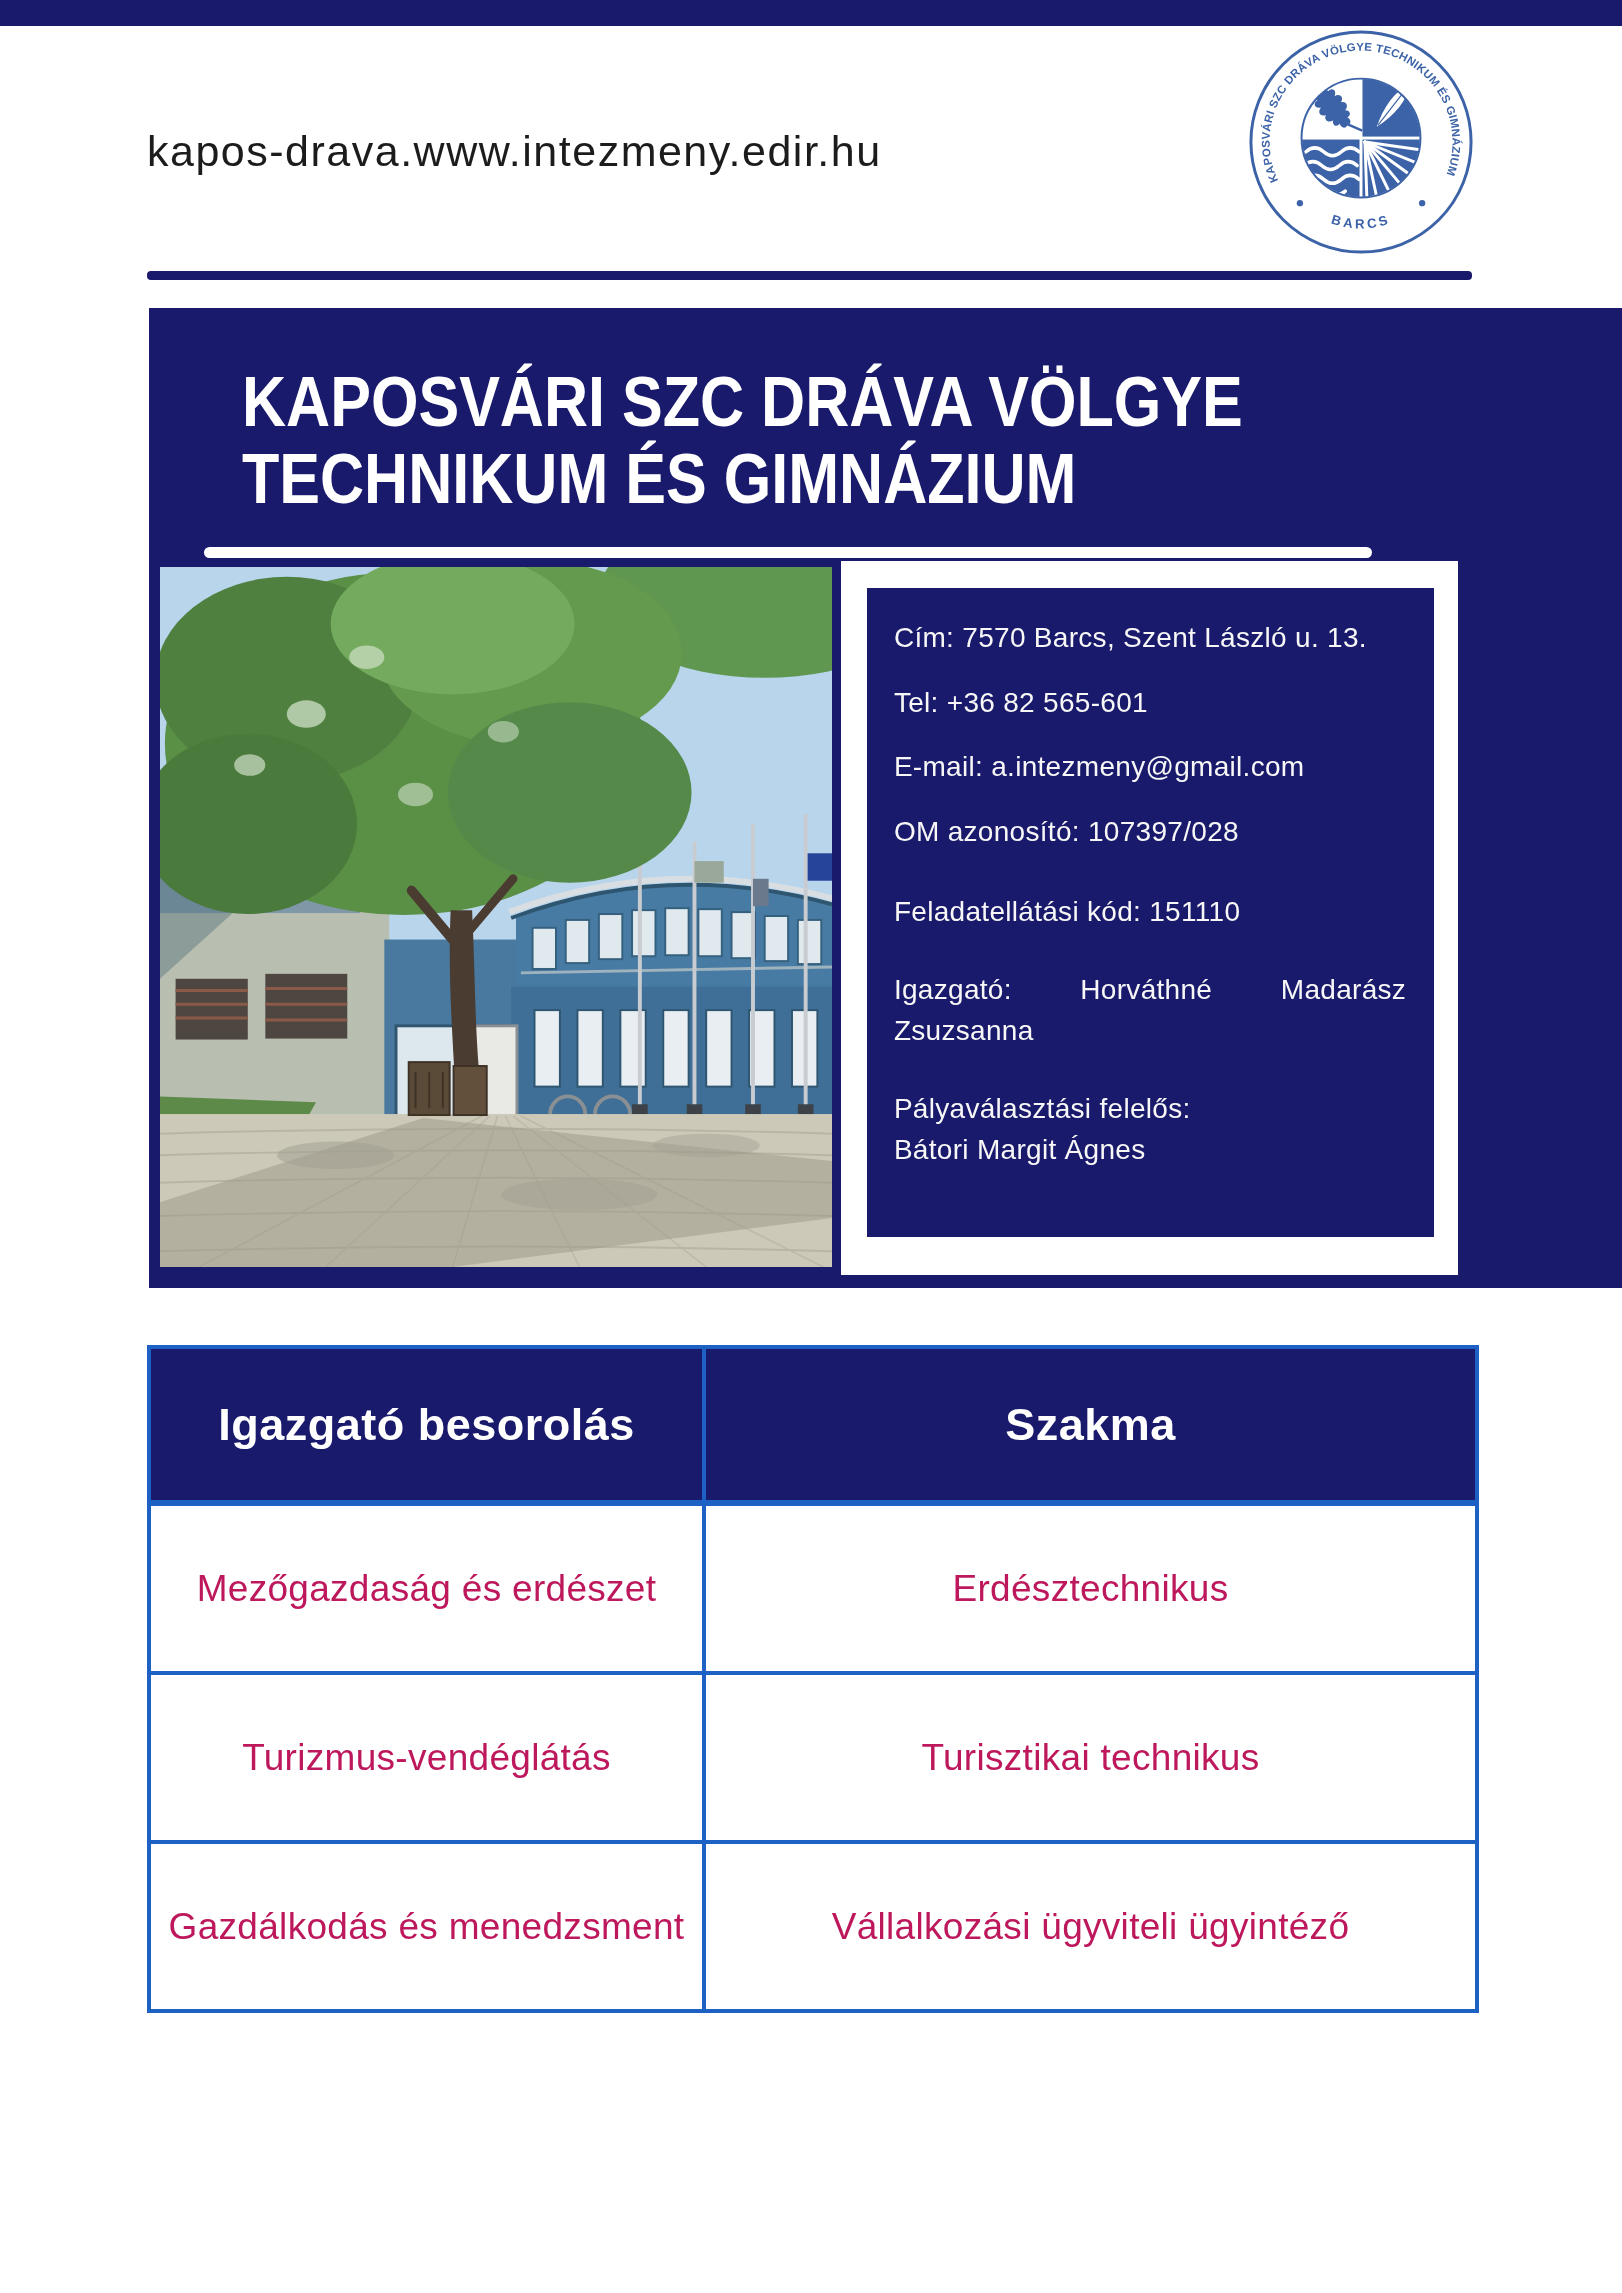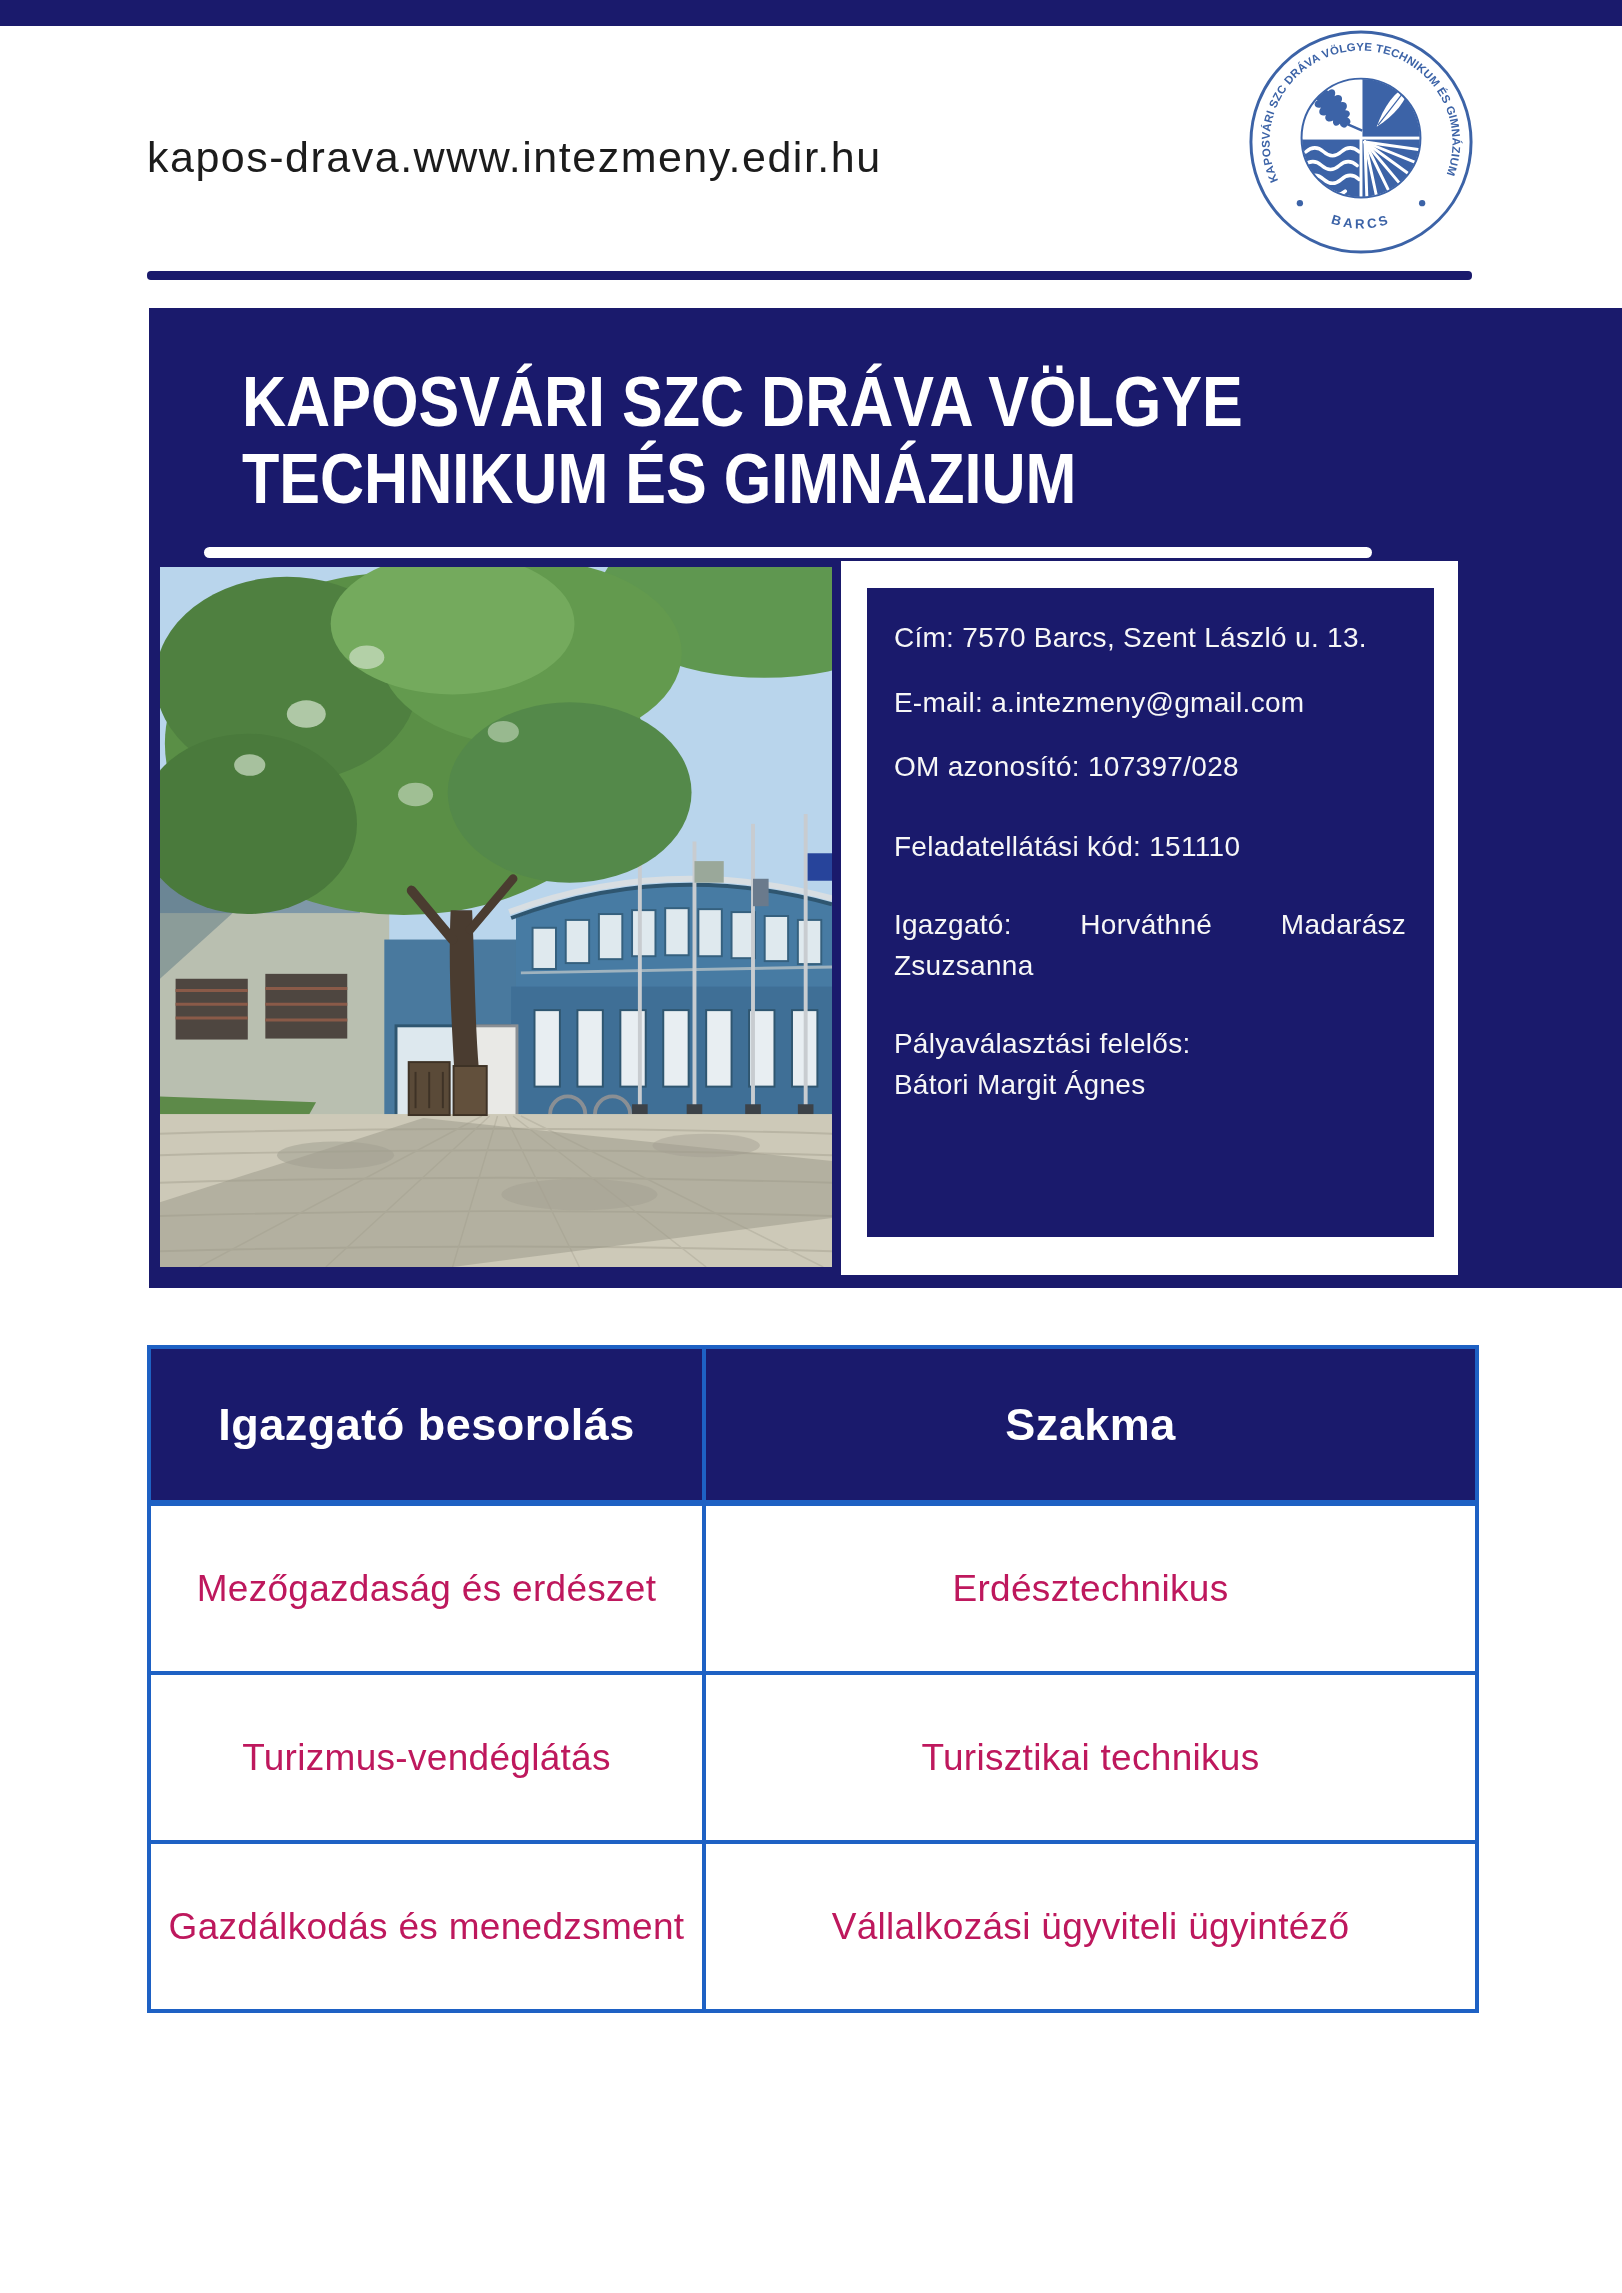--- a/index.html
+++ b/index.html
@@ -2,21 +2,21 @@
 <html><head>
 <meta charset="utf-8">
 <style>
   html,body{margin:0;padding:0;}
   body{
     width:1622px;height:2294px;position:relative;background:#ffffff;
     font-family:"Liberation Sans", sans-serif;overflow:hidden;
   }
   .topbar{position:absolute;left:0;top:0;width:1622px;height:25.5px;background:#1a1a6c;}
   .url-text{
-    position:absolute;left:147px;top:133px;font-size:43px;color:#1c1c1c;
+    position:absolute;left:147px;top:127px;font-size:43px;color:#1c1c1c;
     letter-spacing:1.5px;font-weight:400;text-align:right;
   }
   .logo{position:absolute;left:1247px;top:28px;width:228px;height:228px;}
   .header-divider{
     position:absolute;left:147px;top:271px;width:1325px;height:8.8px;
     background:#1a1a6c;border-radius:3.9px;
   }
   .panel{
     position:absolute;left:149px;top:308px;width:1568px;height:980px;
     background:#1a1a6c;
@@ -243,20 +243,21 @@
       <line x1="276" y1="515" x2="276" y2="552" stroke="#3e3226" stroke-width="2"></line>
       <line x1="290" y1="515" x2="290" y2="552" stroke="#3e3226" stroke-width="2"></line>
       <path d="M400,558 a18,18 0 0 1 36,0" stroke="#8a8f94" stroke-width="4" fill="none"></path>
       <path d="M446,558 a18,18 0 0 1 36,0" stroke="#8a8f94" stroke-width="4" fill="none"></path>
     </svg>
   </div>
 
   <div class="contact-card">
     <div class="contact-inner">
       <div class="contact-line mb-s">Cím: 7570 Barcs, Szent László u. 13.</div>
+      <div class="contact-line mb-s">Tel: +36 82 565-601</div>
       <div class="contact-line mb-s">E-mail: a.intezmeny@gmail.com</div>
       <div class="contact-line mb-l">OM azonosító: 107397/028</div>
       <div class="contact-line mb-m">Feladatellátási kód: 151110</div>
       <div class="contact-line mb-m justify">Igazgató: Horváthné Madarász Zsuzsanna</div>
       <div class="contact-line">
         <div>Pályaválasztási felelős:</div>
         <div>Bátori Margit Ágnes</div>
       </div>
     </div>
   </div>

